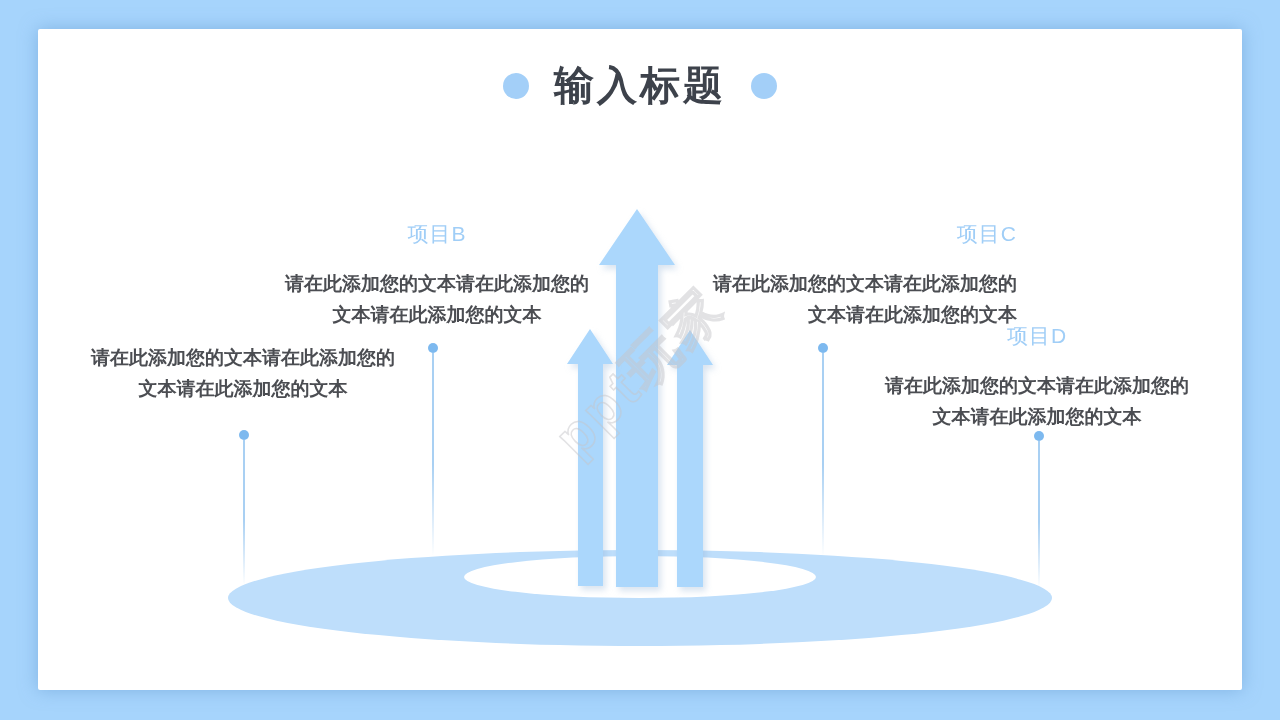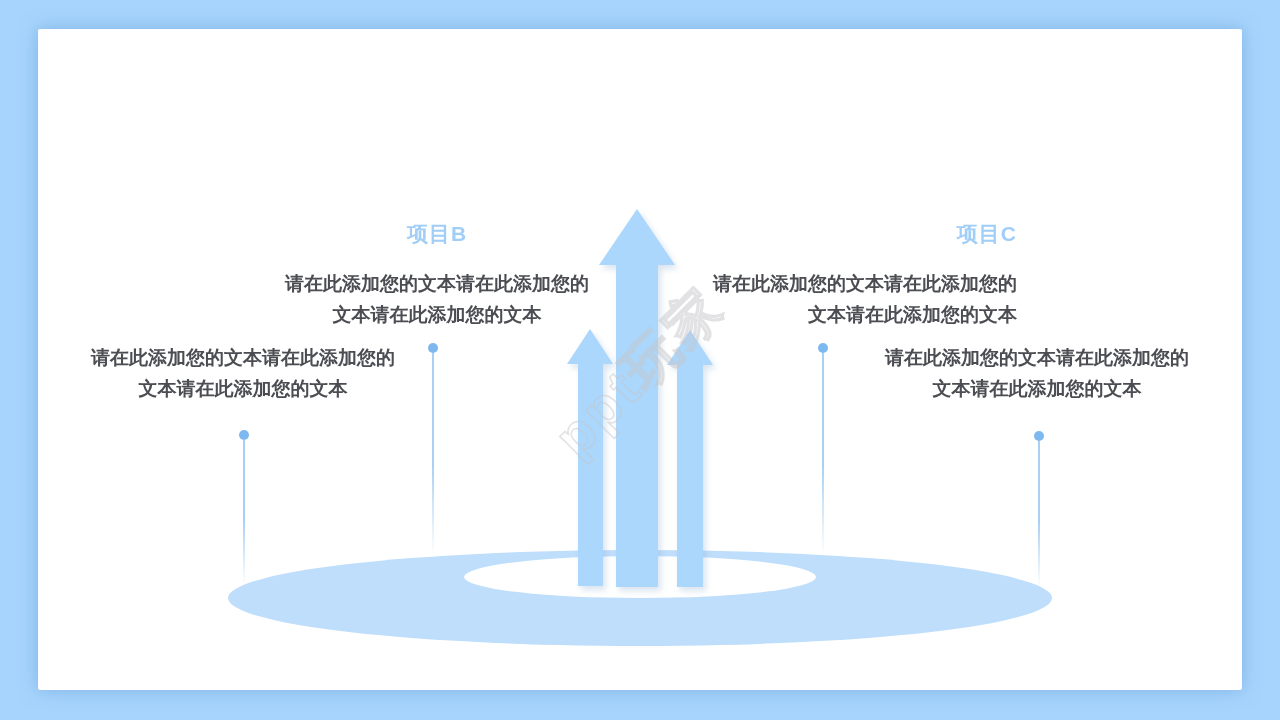--- a/index.html
+++ b/index.html
@@ -43,21 +43,21 @@
   .connector-a{left:239px;top:430px;}  .connector-a .c-line{height:145px;}
   .connector-b{left:428px;top:343px;}  .connector-b .c-line{height:203px;}
   .connector-c{left:818px;top:343px;}  .connector-c .c-line{height:203px;}
   .connector-d{left:1034px;top:431px;} .connector-d .c-line{height:147px;}
   .item{position:absolute;width:380px;text-align:center;z-index:4;}
   .item-a{left:53px;top:322px;}
   .item-b{left:247px;top:220px;}
   .item-c{left:637px;top:220px;text-align:right;}
   .item-d{left:847px;top:322px;}
   .item-label{
-    font-size:21px;font-weight:bold;letter-spacing:1px;
+    font-size:21px;font-weight:normal;letter-spacing:1px;
     color:var(--item-label,#a0cef7);
   }
   .item-text{
     margin-top:20px;font-size:19px;font-weight:bold;line-height:31px;
     color:var(--item-text,#4b4d52);white-space:nowrap;
   }
   .watermark{
     position:absolute;left:640px;top:372px;
     transform:translate(-50%,-50%) rotate(-45deg);
     font-size:54px;font-weight:bold;letter-spacing:4px;
@@ -65,20 +65,25 @@
     -webkit-text-stroke:1.5px var(--watermark,rgba(197,197,201,0.5));
     z-index:5;pointer-events:none;white-space:nowrap;
   }
 </style>
 </head>
 <body>
 
 <div class="slide">
   <div class="panel"></div>
 
+  <div class="title-row">
+    <span class="title-dot"></span>
+    <h1 class="title-text">输入标题</h1>
+    <span class="title-dot"></span>
+  </div>
 
   <svg class="diagram-svg" viewBox="0 0 1280 720" aria-hidden="true">
     <ellipse class="ring-outer" cx="640" cy="598" rx="412" ry="48"></ellipse>
     <ellipse class="ring-inner" cx="640" cy="577" rx="176" ry="21"></ellipse>
     <polygon class="arrow" points="637,209 599,265 616,265 616,587 658,587 658,265 675,265"></polygon>
     <polygon class="arrow" points="590,329 567,364 578,364 578,586 603,586 603,364 613,364"></polygon>
     <polygon class="arrow" points="690,330 667,365 677,365 677,587 703,587 703,365 713,365"></polygon>
   </svg>
 
   <div class="connector connector-a">
@@ -112,20 +117,21 @@
     </div>
   </div>
   <div class="item item-c">
     <div class="item-label">项目C</div>
     <div class="item-text">
       <div>请在此添加您的文本请在此添加您的</div>
       <div>文本请在此添加您的文本</div>
     </div>
   </div>
   <div class="item item-d">
+    <div class="item-label">项目D</div>
     <div class="item-text">
       <div>请在此添加您的文本请在此添加您的</div>
       <div>文本请在此添加您的文本</div>
     </div>
   </div>
 
   <div class="watermark">ppt玩家</div>
 </div>
 
 </body></html>

